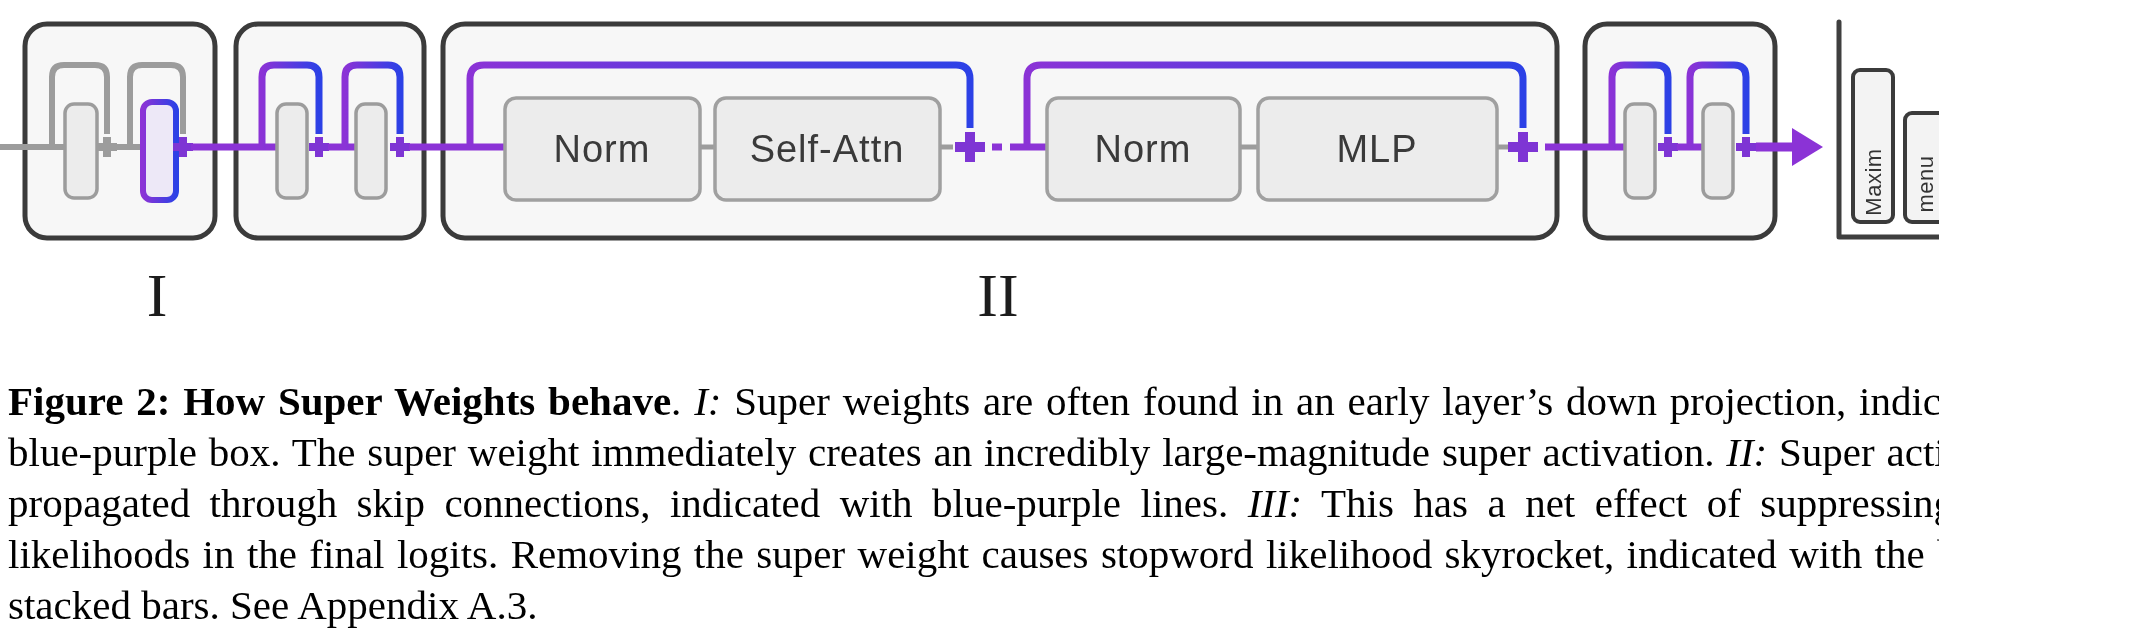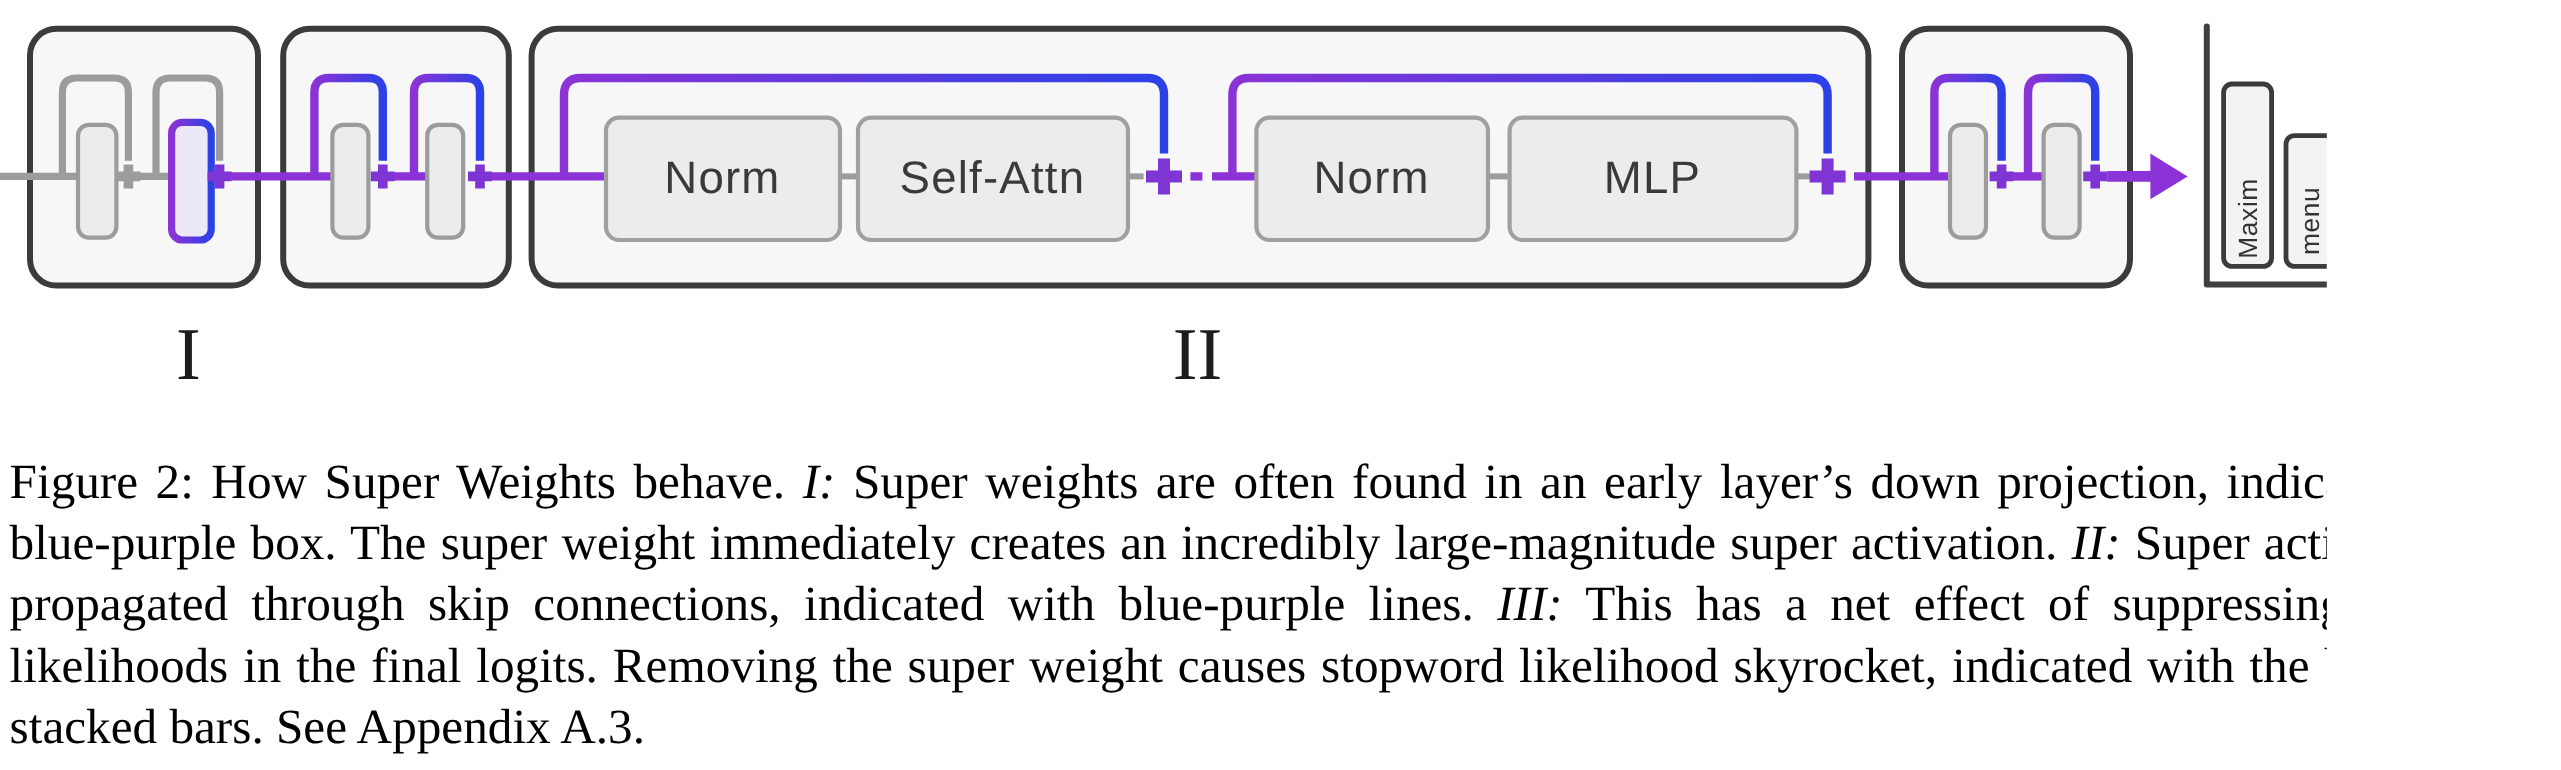--- a/index.html
+++ b/index.html
@@ -4,21 +4,21 @@
 <style>
   html,body{margin:0;padding:0;background:#ffffff;}
   .canvas{position:relative;width:1939px;height:642px;background:#ffffff;overflow:hidden;}
   svg{position:absolute;left:0;top:0;}
   .module-label{font-family:"Liberation Sans",sans-serif;font-size:38px;fill:#3a3a3a;letter-spacing:1px;}
   .roman-label{font-family:"Liberation Serif",serif;font-size:62px;fill:#1c1c1c;}
   .bar-label{font-family:"Liberation Sans",sans-serif;font-size:22px;fill:#333333;letter-spacing:.5px;}
   .caption{position:absolute;left:8px;top:376px;width:2118px;
            font-family:"Liberation Serif",serif;font-size:41px;line-height:51px;
            color:#000000;text-align:justify;}
-  .caption b{font-weight:normal;}
+  .caption b{font-weight:bold;}
   .caption i{font-style:italic;}
 </style>
 </head>
 <body>
 
 <div class="canvas">
 
   <svg width="2134" height="345" viewBox="0 0 2134 345">
     <defs>
       <linearGradient id="gpb" x1="0" y1="0" x2="1" y2="0">

